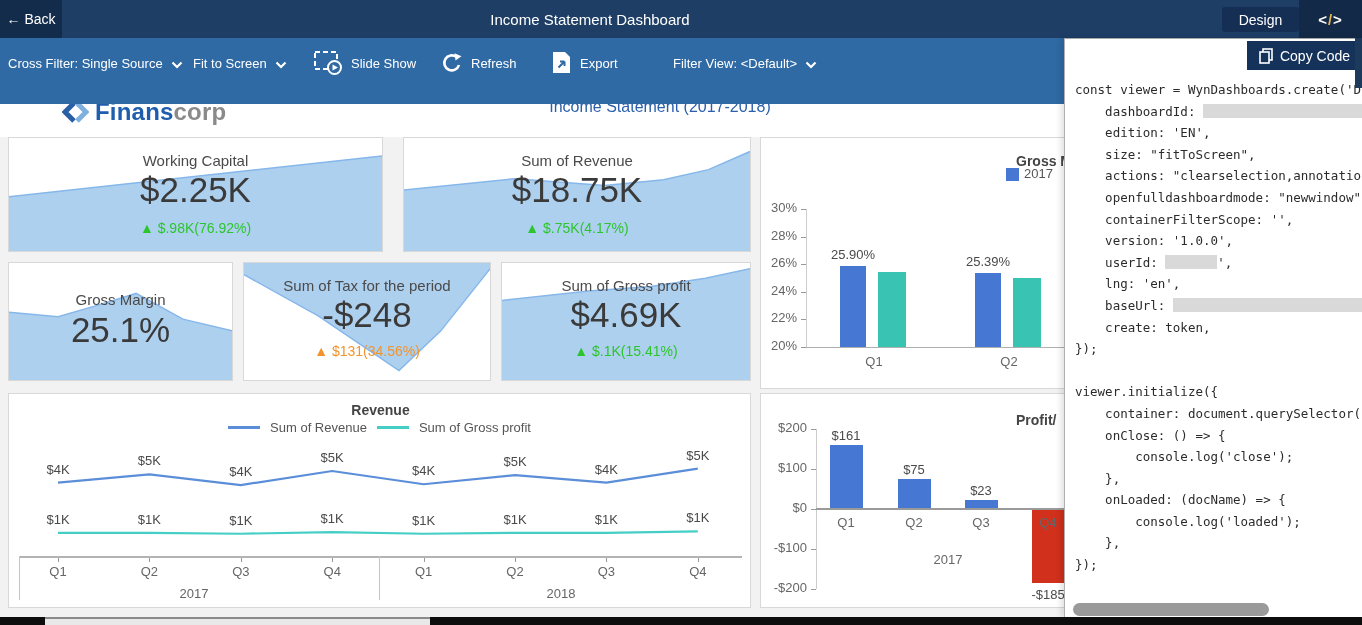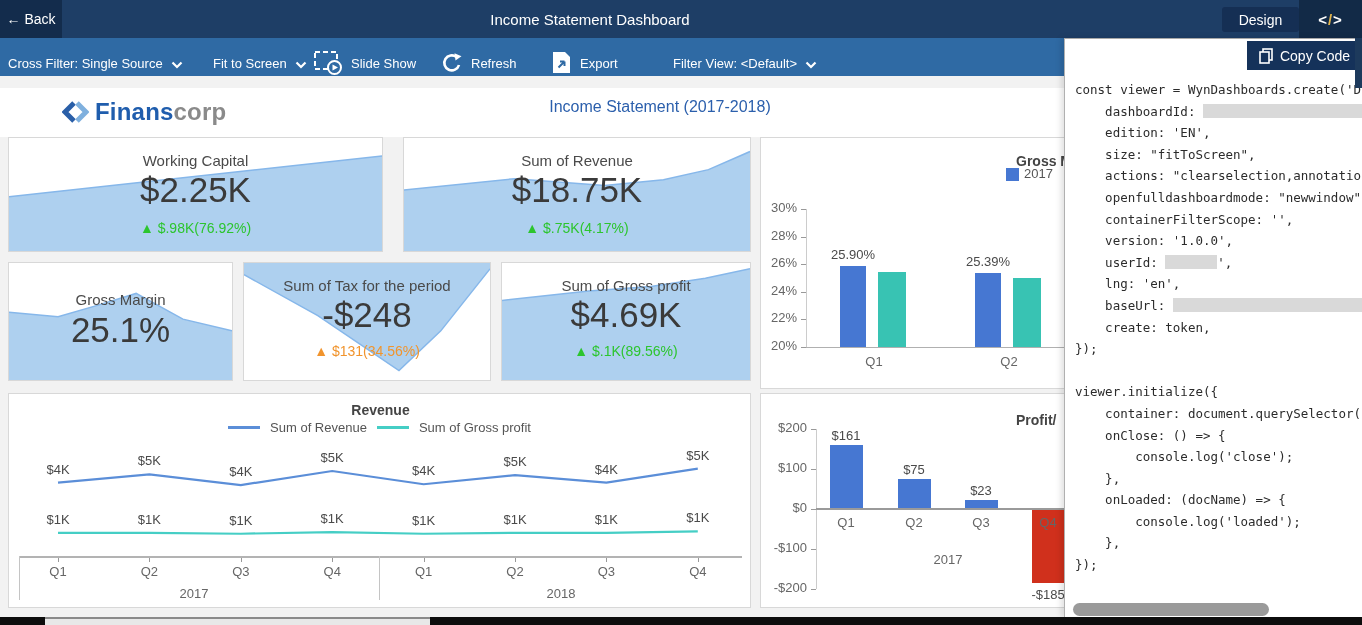--- a/index.html
+++ b/index.html
@@ -6,21 +6,21 @@
 html,body{background:#fff}
 body{font-family:"Liberation Sans",sans-serif}
 #stage{position:relative;width:1362px;height:625px;overflow:hidden;background:#f2f2f2;font-size:13px}
 
 #topbar{position:absolute;left:0;top:0;width:1362px;height:38px;background:#1e3e66;z-index:30;color:#fff}
 #back-btn{position:absolute;left:0;top:0;width:62px;height:38px;background:#132c4c;display:flex;align-items:center;justify-content:center;gap:4px;font-size:14px;cursor:pointer}
 #top-title{position:absolute;left:0;top:0;width:1180px;height:38px;display:flex;align-items:center;justify-content:center;font-size:15px}
 #design-btn{position:absolute;left:1222px;top:7px;width:77px;height:25px;background:#152f54;border-radius:3px;display:flex;align-items:center;justify-content:center;font-size:14px;cursor:pointer}
 #code-toggle{position:absolute;left:1299px;top:0;width:63px;height:38px;background:#122a47;display:flex;align-items:center;justify-content:center;font-weight:bold;font-size:15px;letter-spacing:1px;cursor:pointer}
 
-#toolbar{position:absolute;left:0;top:38px;width:1362px;height:38px;background:#2f6aa4;z-index:20;color:#fff}
+#toolbar{position:absolute;left:0;top:38px;width:1362px;height:66px;background:#2f6aa4;z-index:20;color:#fff}
 .tb-item{position:absolute;top:0;height:50px;display:flex;align-items:center;gap:8px;font-size:13px;color:#fff;cursor:pointer;white-space:nowrap}
 
 #dash{position:absolute;left:0;top:88px;width:1362px;height:529px;background:#f2f2f2;z-index:1}
 #dash-header{position:absolute;left:0;top:0;width:1362px;height:49px;background:#fff}
 #logo{position:absolute;left:62px;top:10px;display:flex;align-items:center;gap:6px}
 #logo-text{font-size:24px;font-weight:bold;color:#1f5dad;letter-spacing:.2px}
 #logo-text .corp{color:#8a8a8a}
 #dash-title{position:absolute;left:0;top:10px;width:1320px;text-align:center;font-size:16px;color:#2b5fac}
 .card{position:absolute;background:#fff;border:1px solid #d8d8d8;overflow:hidden}
 .kpi-label{position:absolute;left:0;width:100%;text-align:center;font-size:15px;color:#4a4a4a;z-index:2}
@@ -67,21 +67,21 @@
 
   <div id="toolbar">
       <div class="tb-item" style="left: 8px;">
         <span>Cross Filter: Single Source</span>
         <span style="display: flex; align-items: center; margin-top: 3px;">
           <svg width="12" height="8" viewBox="0 0 12 8">
             <polyline points="1.5,1.5 6,6 10.5,1.5" fill="none" stroke="#fff" stroke-width="2.2"></polyline>
           </svg>
         </span>
       </div>
-      <div class="tb-item" style="left: 193px; margin-left: 20px;">
+      <div class="tb-item" style="left: 193px;">
         <span>Fit to Screen</span>
         <span style="display: flex; align-items: center; margin-top: 3px;">
           <svg width="12" height="8" viewBox="0 0 12 8">
             <polyline points="1.5,1.5 6,6 10.5,1.5" fill="none" stroke="#fff" stroke-width="2.2"></polyline>
           </svg>
         </span>
       </div>
       <div class="tb-item" style="left: 313px;">
         <span style="display: flex; align-items: center;">
           <svg width="30" height="26" viewBox="0 0 30 26">
@@ -167,21 +167,21 @@
       <div class="kpi-value" style="top:33px">-$248</div>
       <div class="kpi-delta" style="top: 80px; color: rgb(241, 148, 45);">▲ $131(34.56%)</div>
     </div>
     <div class="card" style="left:501px;top:174px;width:250px;height:119px">
       <svg class="spark" viewBox="0 0 100 100" preserveAspectRatio="none">
           <polygon points="0,32 35,24 60,20 82,13 100,5 100,100 0,100" fill="#aed0ef"></polygon>
           <polyline points="0,32 35,24 60,20 82,13 100,5" fill="none" stroke="#86b7ea" stroke-width="1.5" vector-effect="non-scaling-stroke"></polyline>
         </svg>
       <div class="kpi-label" style="top:14px">Sum of Gross profit</div>
       <div class="kpi-value" style="top:33px">$4.69K</div>
-      <div class="kpi-delta" style="top: 80px; color: rgb(44, 197, 46);">▲ $.1K(89.56%)</div>
+      <div class="kpi-delta" style="top: 80px; color: rgb(44, 197, 46);">▲ $.1K(15.41%)</div>
     </div>
 
     <div class="card chart" id="chart-gross-margin" style="left:760px;top:49px;width:602px;height:252px">
         <div class="ct-title" style="position: absolute; left: 255px; top: 15px;">Gross M</div>
         <div class="leg-sw" style="position: absolute; left: 245px; top: 30px; background: rgb(70, 119, 210);"></div>
         <div class="leg-lb" style="position: absolute; left: 263px; top: 28px;">2017</div>
         <div class="leg-sw" style="position: absolute; left: 323px; top: 30px; background: rgb(56, 195, 179);"></div>
         <div class="leg-lb" style="position: absolute; left: 341px; top: 28px;">2018</div>
         <div class="ytick" style="position: absolute; left: 0px; top: 62px; width: 36px;">30%</div>
         <div style="position: absolute; left: 40px; top: 71px; width: 5px; height: 1px; background: rgb(153, 153, 153);"></div>

